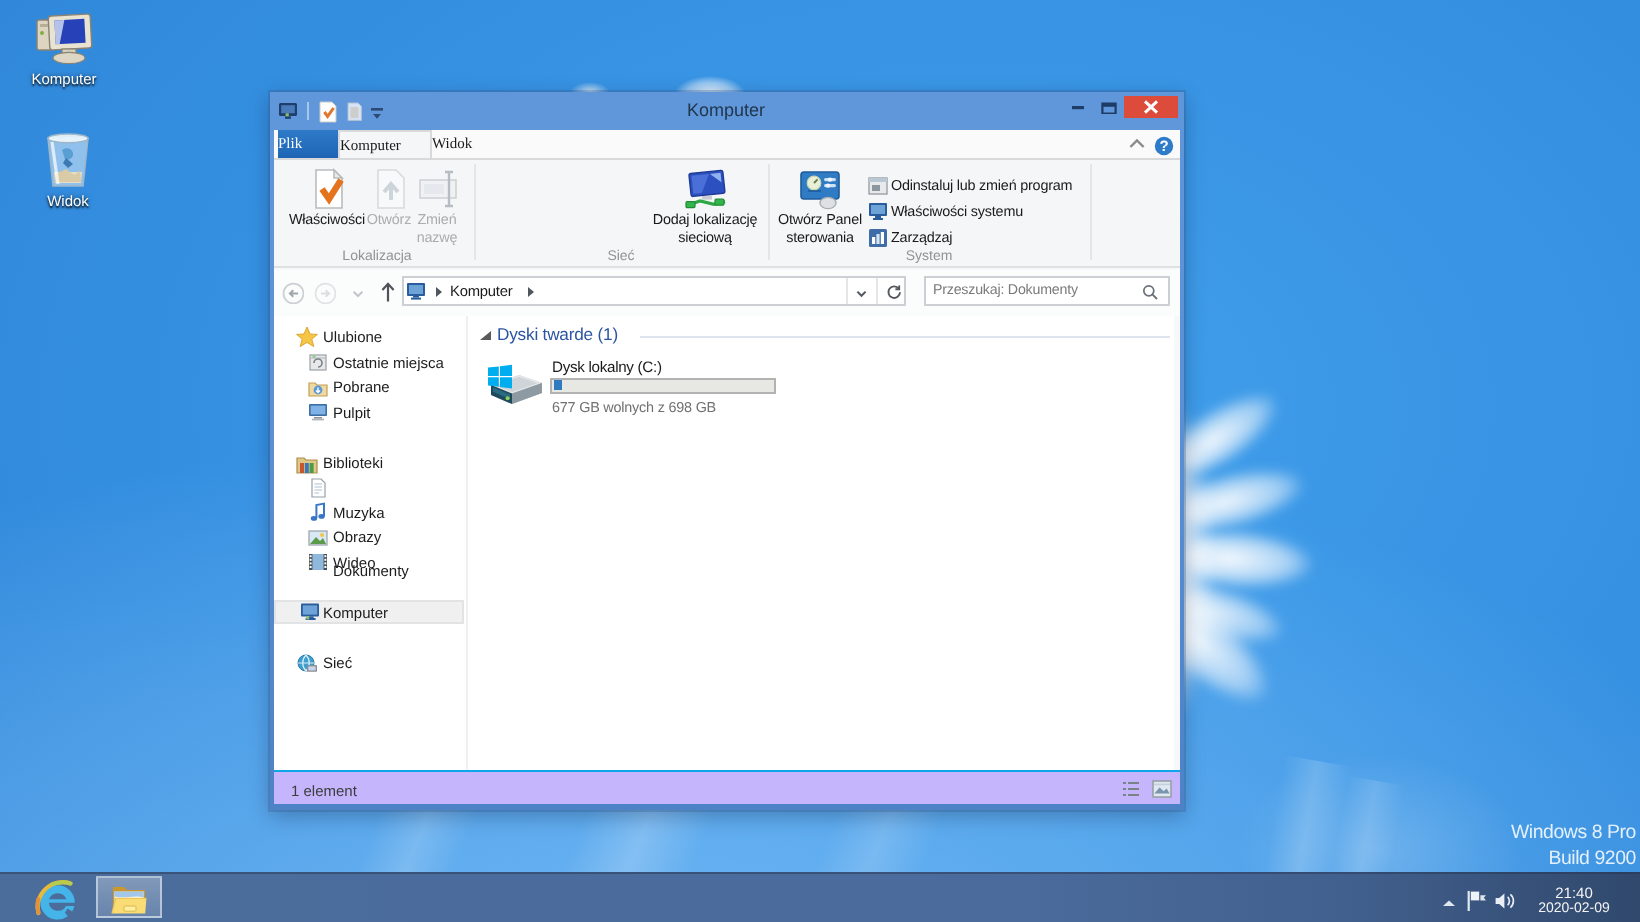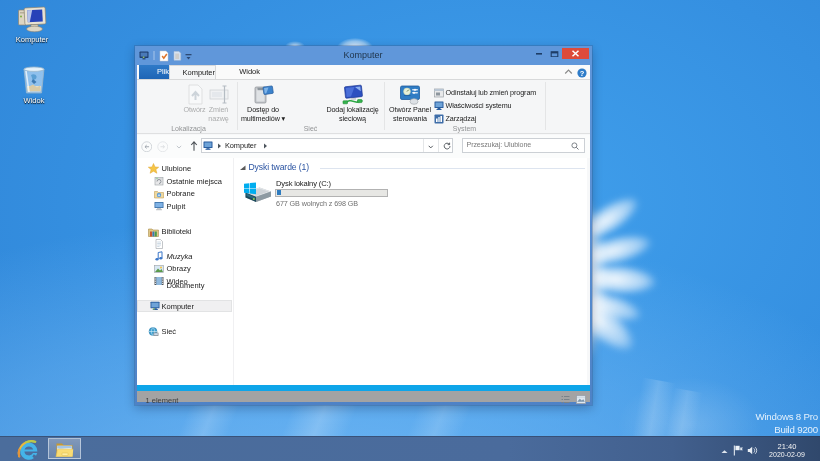--- a/index.html
+++ b/index.html
@@ -23,23 +23,23 @@
     font-size:9px; color:#20364d; }
   #tabstrip { position:absolute; left:2px; top:19.2px; width:453px; height:14.5px;
     background:#fafafa; }
   #tabline { position:absolute; left:2px; top:33.2px; width:453px; height:1px; background:#d8d9da; }
   #ribbon { position:absolute; left:2px; top:34.2px; width:453px; height:54.3px;
     background:#f5f6f7; border-bottom:1px solid #dfe0e1; }
   #addr { position:absolute; left:2px; top:88.5px; width:453px; height:23px; background:#fbfcfc; }
   #content { position:absolute; left:2px; top:111.5px; width:450px; height:227px; background:#fff; }
   #sidebar { position:absolute; left:0; top:0; width:96px; height:227px; background:#fff; }
   #status { position:absolute; left:2px; top:338.5px; width:453px; height:17.5px;
-    background:#a3a3a3; border-top:6px solid #0ea5e9; }
-
-  .tab { position:absolute; top:0; height:14.5px; line-height:14.5px; text-align:right; font-size:7.5px; }
+    background:#c4b5fd; border-top:1px solid #0ea5e9; }
+
+  .tab { position:absolute; top:0; height:14.5px; line-height:14.5px; text-align:left; font-size:7.5px;font-family:Liberation Serif, serif; }
   .rglabel { position:absolute; top:44.6px; font-size:7px; color:#909294; text-align:center; }
   .rdiv { position:absolute; top:2px; height:48px; width:1px; background:#e4e5e6; }
   .ritem { position:absolute; top:3px; text-align:center; font-size:7.2px; color:#1a1a1a; line-height:8.6px; letter-spacing:-0.1px;}
   .ritem .ric { display:block; height:21px; margin-bottom:2px; }
   .ritem.gray { color:#abacad; }
   .rsm { position:absolute; font-size:7.2px; color:#1a1a1a; white-space:nowrap; letter-spacing:-0.1px; }
 
   .nav { position:absolute; font-size:7.5px; color:#1c1c1c; white-space:nowrap; }
   .nicon { position:absolute; }
   .box { position:absolute; border:1px solid #ccd0d5; background:#fff; }
@@ -150,38 +150,34 @@
     <text x="5" y="7.6" font-size="7.5" font-family="Liberation Sans" font-weight="bold" fill="#fff" text-anchor="middle">?</text>
   </svg>
 
   <div id="ribbon">
     <div class="rdiv" style="left:100.5px;"></div>
     <div class="rdiv" style="left:247px;"></div>
     <div class="rdiv" style="left:408px;"></div>
     <div class="rglabel" style="left:10px; width:84px;">Lokalizacja</div>
     <div class="rglabel" style="left:132px; width:84px;">Sieć</div>
     <div class="rglabel" style="left:286px; width:84px;">System</div>
+    <div class="ritem" style="left:1px; width:52px;"><span class="ric"><svg width="20" height="21" viewBox="0 0 20 21" style="margin-top:1px;">
+      <path d="M4 1 L13 1 L17 5 L17 20 L4 20 Z" fill="#fff" stroke="#b9bcbe" stroke-width="0.8"></path>
+      <path d="M13 1 L13 5 L17 5 Z" fill="#e8eaeb" stroke="#b9bcbe" stroke-width="0.8"></path>
+      <path d="M7 10.5 L10.5 15.5 L16.5 6" stroke="#e3731c" stroke-width="3.2" fill="none"></path>
+    </svg></span>Właściwości</div>
     <div class="ritem gray" style="left:43px; width:30px;"><span class="ric"><svg width="20" height="21" viewBox="0 0 20 21" style="margin-top:1px;" opacity="0.65">
       <path d="M4 1 L13 1 L17 5 L17 20 L4 20 Z" fill="#fbfbfc" stroke="#c9cccd" stroke-width="0.8"></path>
       <path d="M10.5 16 L10.5 9 M7 12 L10.5 8 L14 12" stroke="#b9c2cc" stroke-width="2" fill="none"></path>
     </svg></span>Otwórz</div>
     <div class="ritem gray" style="left:66px; width:32px;"><span class="ric"><svg width="22" height="21" viewBox="0 0 22 21" style="margin-top:1px;" opacity="0.7">
       <rect x="2" y="6" width="18" height="9" fill="#eef0f2" stroke="#c0c4c8" stroke-width="0.8"></rect>
       <rect x="4" y="8" width="10" height="5" fill="#dfe3e8"></rect>
       <path d="M16.5 2 L16.5 19 M14.5 2 L18.5 2 M14.5 19 L18.5 19" stroke="#9aa4ae" stroke-width="1.2"></path>
     </svg></span>Zmień<br>nazwę</div>
-    <div class="ritem" style="left:100px; width:53px;"><span class="ric"><svg width="22" height="21" viewBox="0 0 22 21" style="margin-top:1px;">
-      <rect x="3" y="3" width="11" height="16" rx="1.2" fill="#c3c7cb" stroke="#8d9196" stroke-width="0.7"></rect>
-      <rect x="4.5" y="5" width="8" height="12.5" rx="0.8" fill="#dfe2e5"></rect>
-      <rect x="5.5" y="3.8" width="6" height="2.4" fill="#8d959c"></rect>
-      <g transform="rotate(-8 16 7)">
-        <rect x="11.5" y="2.5" width="9.5" height="7.5" rx="0.8" fill="#3b82cc" stroke="#2a5f9e" stroke-width="0.7"></rect>
-        <path d="M12.5 3.5 L17 3.5 L14 9 L12.5 9 Z" fill="#7fb4e8"></path>
-      </g>
-    </svg></span>Dostęp do<br>multimediów ▾</div>
     <div class="ritem" style="left:187px; width:58px;"><span class="ric"><svg width="24" height="21" viewBox="0 0 24 21" style="margin-top:1px;">
       <g transform="rotate(-6 12 8)">
         <rect x="4" y="2" width="17" height="11.5" rx="1" fill="#2d50c0" stroke="#1e3a96" stroke-width="0.7"></rect>
         <path d="M5.2 3.2 L14 3.2 L9.5 12.2 L5.2 12.2 Z" fill="#4a6fd8"></path>
         <path d="M14.5 3.2 L19.8 3.2 L19.8 8 Z" fill="#8fb2f0"></path>
       </g>
       <rect x="10" y="14" width="5" height="1.8" fill="#c9cdd2"></rect>
       <path d="M3 18.5 L9 16.5 L16 18.2 L21.5 16.8" stroke="#2da844" stroke-width="1.6" fill="none"></path>
       <rect x="2" y="16.8" width="4.5" height="3" rx="0.6" fill="#35b44e" stroke="#1f8c34" stroke-width="0.6"></rect>
       <rect x="16.5" y="15.6" width="4.5" height="3" rx="0.6" fill="#35b44e" stroke="#1f8c34" stroke-width="0.6"></rect>
@@ -250,21 +246,21 @@
     <div class="abs" style="left:286px; top:4.5px; width:1px; height:13px; background:#e4e6e8;"></div>
     <svg class="abs" style="left:291.5px; top:10.5px;" width="5.5" height="4" viewBox="0 0 5.5 4">
       <path d="M0.7 0.8 L2.75 2.9 L4.8 0.8" stroke="#53585e" stroke-width="1" fill="none"></path>
     </svg>
     <div class="abs" style="left:301px; top:4.5px; width:1px; height:13px; background:#e4e6e8;"></div>
     <svg class="abs" style="left:306.5px; top:7px;" width="8" height="8" viewBox="0 0 8 8">
       <path d="M6.4 2.3 A 2.9 2.9 0 1 0 7 4.1" stroke="#53585e" stroke-width="0.95" fill="none"></path>
       <path d="M6.6 0.7 L6.6 2.6 L4.7 2.6" stroke="#53585e" stroke-width="0.95" fill="none"></path>
     </svg>
     <div class="box" style="left:325px; top:3.5px; width:123px; height:15px;"></div>
-    <div class="abs" style="left:330px; top:6.2px; font-size:7.1px; letter-spacing:-0.1px; color:#7a7a7a;">Przeszukaj: Ulubione</div>
+    <div class="abs" style="left:330px; top:6.2px; font-size:7.1px; letter-spacing:-0.1px; color:#7a7a7a;">Przeszukaj: Dokumenty</div>
     <svg class="abs" style="left:434px; top:7px;" width="8" height="8" viewBox="0 0 8 8">
       <circle cx="3.4" cy="3.4" r="2.5" fill="none" stroke="#6a7077" stroke-width="0.85"></circle>
       <path d="M5.3 5.3 L7.5 7.5" stroke="#6a7077" stroke-width="0.95"></path>
     </svg>
   </div>
   <div id="content">
     <div id="sidebar"></div>
     <div class="abs" style="left:96.5px; top:0; width:1px; height:227px; background:#f0f0f2;"></div>
 
     <div class="abs" style="left:0px; top:142.5px; width:95px; height:12.2px; background:#f0f0f1; border:1px solid #e2e3e4;"></div>
@@ -302,21 +298,21 @@
     <svg class="nicon" style="left:17.5px; top:81.4px;" width="10" height="10" viewBox="0 0 10 10">
       <path d="M2 0.5 L6.5 0.5 L8.5 2.5 L8.5 9.5 L2 9.5 Z" fill="#fff" stroke="#9aa0a5" stroke-width="0.6"></path>
       <path d="M3.2 3 L7 3 M3.2 4.5 L7 4.5 M3.2 6 L7 6 M3.2 7.5 L5.5 7.5" stroke="#b0c2d4" stroke-width="0.6"></path>
     </svg>
     <div class="nav" style="left:30px; top:82.0px;margin-top:41px;">Dokumenty</div>
     <svg class="nicon" style="left:17.5px; top:93.7px;" width="10" height="10" viewBox="0 0 10 10">
       <path d="M4.2 8 L4.2 1.5 L8 0.8 L8 7" stroke="#3a76c8" stroke-width="1" fill="none"></path>
       <ellipse cx="3" cy="8.2" rx="1.6" ry="1.2" fill="#3a76c8"></ellipse>
       <ellipse cx="6.8" cy="7.2" rx="1.6" ry="1.2" fill="#3a76c8"></ellipse>
     </svg>
-    <div class="nav" style="left:30px; top:94.3px;font-style:italic;">Muzyka</div>
+    <div class="nav" style="left:30px; top:94.3px;">Muzyka</div>
     <svg class="nicon" style="left:17.5px; top:106.3px;" width="10" height="10" viewBox="0 0 10 10">
       <rect x="0.5" y="1.5" width="9" height="7" fill="#d8e8f4" stroke="#9aa0a5" stroke-width="0.6"></rect>
       <path d="M1 8 L4 4.5 L6 6.5 L7.5 5 L9 8 Z" fill="#5a9a4a"></path>
       <circle cx="7" cy="3.5" r="1" fill="#f5c546"></circle>
     </svg>
     <div class="nav" style="left:30px; top:106.9px;">Obrazy</div>
     <svg class="nicon" style="left:17.5px; top:118.8px;" width="10" height="10" viewBox="0 0 10 10">
       <rect x="0.5" y="1" width="9" height="8" fill="#4a4f54"></rect>
       <rect x="2.2" y="1" width="5.6" height="8" fill="#8fb8dd"></rect>
       <rect x="0.8" y="1.6" width="1" height="1" fill="#fff"></rect>

